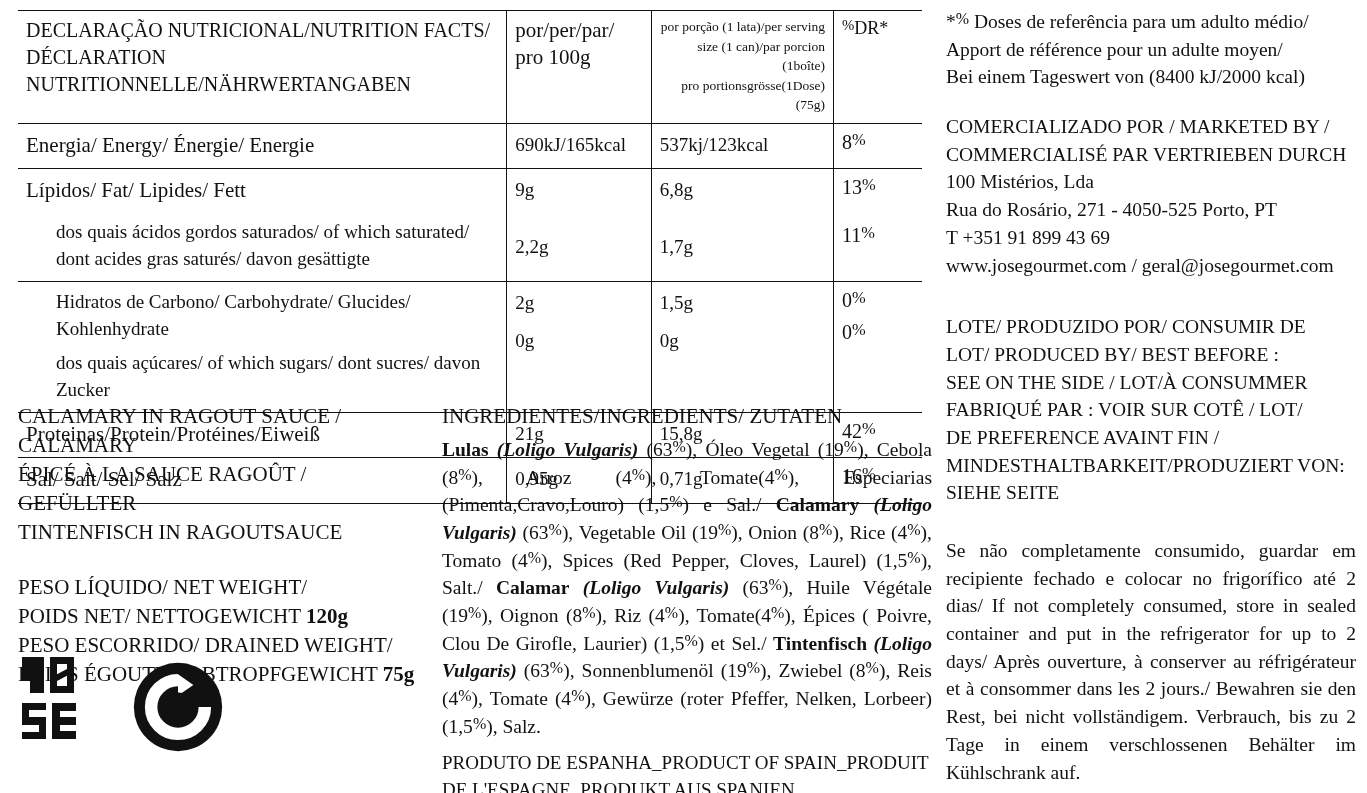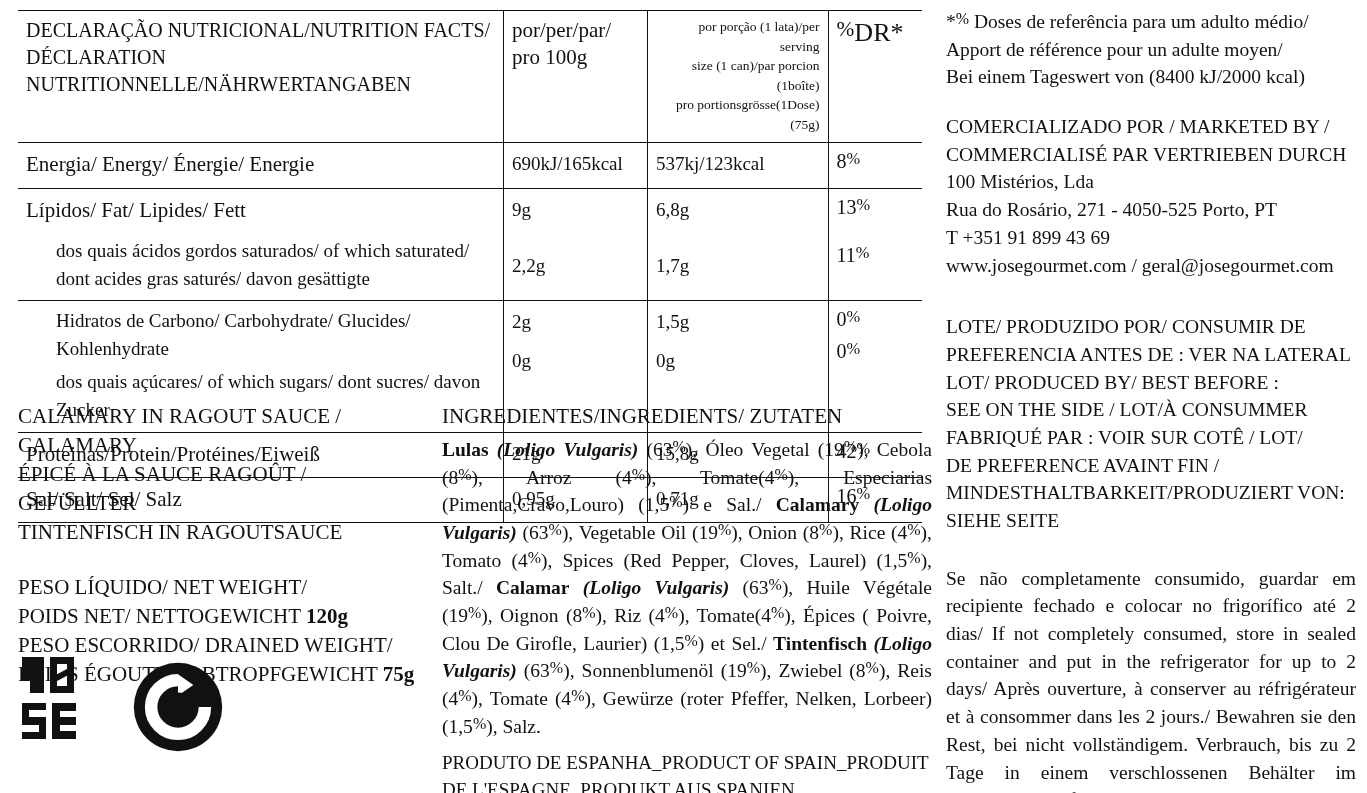--- a/index.html
+++ b/index.html
@@ -43,21 +43,21 @@
     border-right: none;
   }
   .col-name { width: 506px; }
   .col-100 { width: 134px; margin-top: 44px; }
   .col-serv { width: 182px; }
   .col-dr { width: 82px; }
 
   .hdr-name { font-size: 20px; line-height: 1.35; }
   .hdr-100 { font-size: 21px; line-height: 1.3; }
   .hdr-serv { font-size: 13.5px; line-height: 1.45; text-align: right; }
-  .hdr-dr { font-size: 26px; }
+  .hdr-dr { font-size: 18px; }
 
   .rowname { font-size: 21px; line-height: 1.45; }
   .rowname.small { font-size: 19px; margin-left: 30px; }
   .rowval { font-size: 19px; line-height: 1.6; }
   .rowdr { font-size: 20px; }
   .pct { font-size: 0.82em; vertical-align: 0.25em; }
 
   .cell-stack div + div { margin-top: 12px; }
 
   
@@ -242,21 +242,20 @@
       <p>COMERCIALIZADO POR  / MARKETED BY /</p>
       <p>COMMERCIALISÉ PAR VERTRIEBEN DURCH</p>
       <p>100 Mistérios, Lda</p>
       <p>Rua do Rosário, 271 - 4050-525 Porto, PT</p>
       <p>T +351 91 899 43 69</p>
       <p>www.josegourmet.com / geral@josegourmet.com</p>
     </div>
 
     <div class="blk" style="margin-top:34px">
       <p>LOTE/ PRODUZIDO POR/ CONSUMIR DE</p>
-      <p>PREFERENCIA ANTES DE : VER NA LATERAL</p>
       <p>LOT/ PRODUCED BY/ BEST BEFORE :</p>
       <p>SEE ON THE SIDE /  LOT/À CONSUMMER</p>
       <p>FABRIQUÉ PAR : VOIR SUR COTÊ / LOT/</p>
       <p>DE PREFERENCE AVAINT FIN /</p>
       <p>MINDESTHALTBARKEIT/PRODUZIERT VON:</p>
       <p>SIEHE SEITE</p>
     </div>
 
     <div class="blk right-block-justify" style="margin-top:30px">Se não completamente consumido, guardar em recipiente fechado e colocar no frigorífico até 2 dias/ If not completely consumed, store in sealed container and put in the refrigerator for up to 2 days/ Après ouverture, à conserver au réfrigérateur et à consommer dans les 2 jours./ Bewahren sie den Rest, bei nicht vollständigem. Verbrauch, bis zu 2 Tage in einem verschlossenen Behälter im Kühlschrank auf.</div>
   </div>

